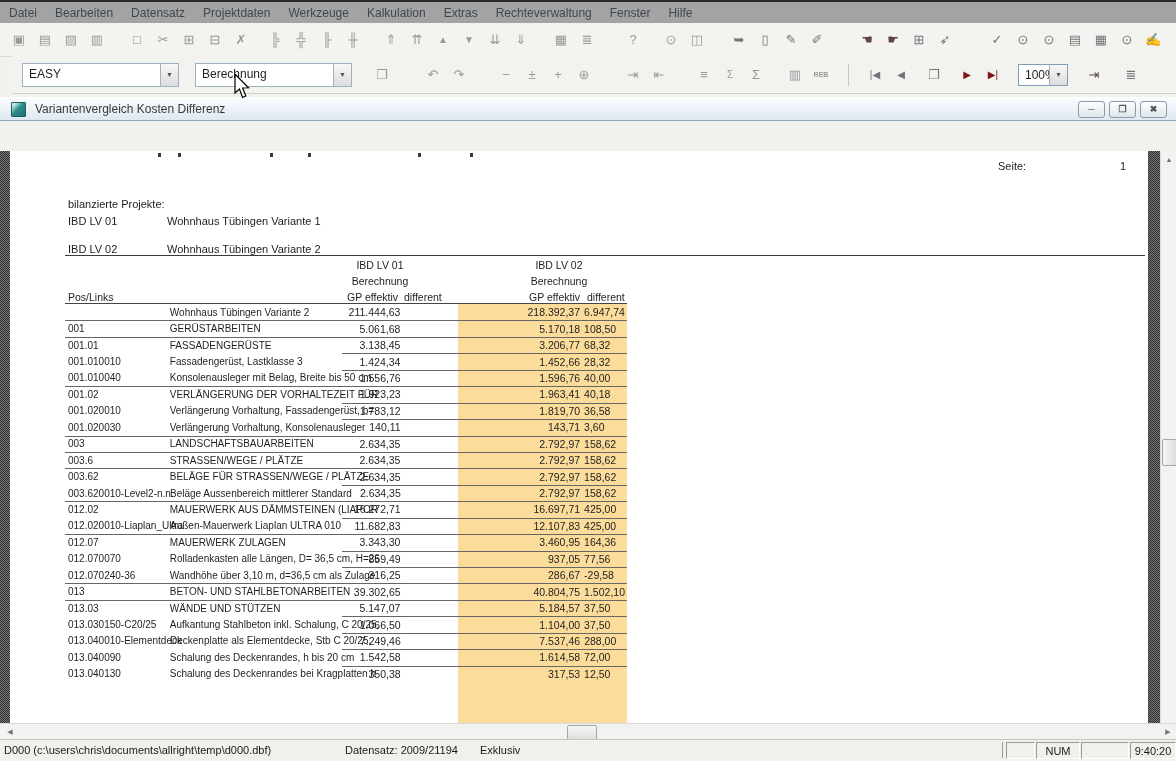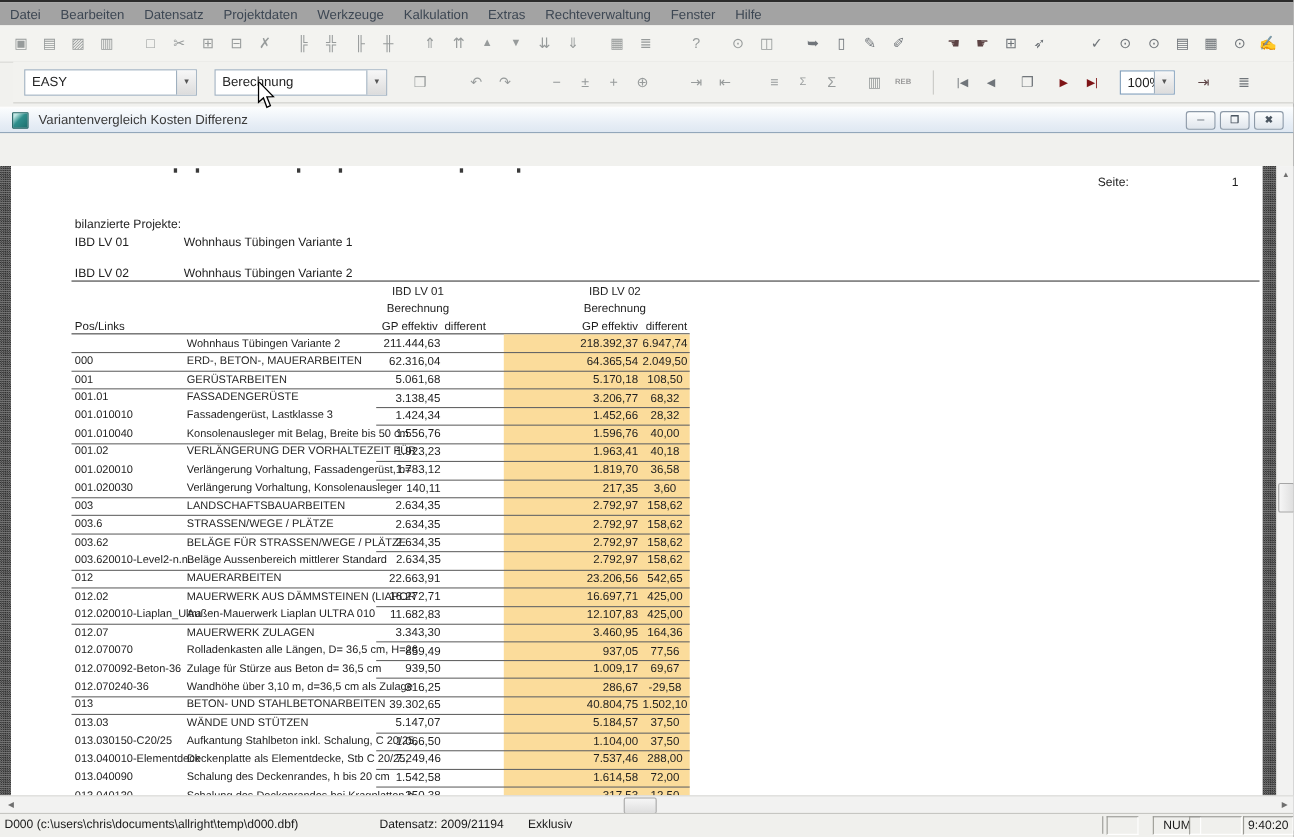--- a/index.html
+++ b/index.html
@@ -69,21 +69,21 @@
   .head-rule{position:absolute;left:55px;top:152px;width:562px;border-top:1px solid #444;}
   .hl-band{position:absolute;left:448px;top:153px;width:169px;height:445px;}
   .rows{position:absolute;left:55px;top:153px;width:562px;}
   .trow{position:relative;height:16.45px;display:flex;align-items:center;font-size:10.5px;white-space:nowrap;}
   .trow.sep-full::before{content:"";position:absolute;left:0;right:0;top:0;border-top:1px solid #666;}
   .trow.sep-num::before{content:"";position:absolute;left:277px;right:0;top:0;border-top:1px solid #666;}
   .c-pos{width:102px;padding-left:3px;font-size:10px;overflow:visible;}
   .c-desc{width:173px;font-size:10px;overflow:visible;}
   .c-v1{width:60px;text-align:right;padding-right:2px;box-sizing:border-box;}
   .c-v2{width:182px;text-align:right;padding-right:4px;box-sizing:border-box;}
-  .c-diff{width:43px;text-align:center;padding-right:2px;box-sizing:border-box;}
+  .c-diff{width:43px;text-align:left;padding-right:2px;box-sizing:border-box;}
   .bot-rule{position:absolute;left:332px;top:597px;width:285px;border-top:1px solid #666;}
   
   .vscroll{position:absolute;left:1160px;top:0;width:16px;height:604px;background:#f2f2f1;border-left:1px solid #dcdcda;}
   .sarrow{position:absolute;width:16px;height:16px;display:flex;align-items:center;justify-content:center;
           font-size:7px;color:#6f6f6f;}
   .va-up{top:0;} .va-down{bottom:0;}
   .vthumb{position:absolute;left:1px;top:288px;width:13px;height:25px;background:linear-gradient(90deg,#f6f6f6,#dedede);
           border:1px solid #a6a6a6;border-radius:2px;}
   .hscroll{position:absolute;left:0;top:723px;width:1176px;height:16px;background:#f2f2f1;border-top:1px solid #d9d9d6;}
   .ha-left{left:2px;top:0;} .ha-right{right:0;top:0;}
@@ -92,21 +92,21 @@
   
   .statusbar{position:absolute;left:0;top:739px;width:1176px;height:22px;background:#f0f0ed;
              border-top:1px solid #c6c6c2;font-size:11px;color:#1a1a1a;}
   .sb-text{position:absolute;top:4px;white-space:nowrap;}
   .sb-file{left:4px;}
   .sb-record{left:345px;}
   .sb-mode{left:480px;}
   .sb-panel{position:absolute;top:2px;height:15px;border:1px solid;border-color:#9a9a94 #ffffff #ffffff #9a9a94;
             display:flex;align-items:center;justify-content:center;font-size:11px;}
   .sb-e1{left:1006px;width:27px;}
-  .sb-num{left:1036px;width:42px;margin-left:12px;}
+  .sb-num{left:1036px;width:42px;}
   .sb-e2{left:1081px;width:46px;}
   .sb-time{left:1130px;width:44px;}
   .sb-div{position:absolute;left:1002px;top:2px;width:1px;height:16px;background:#9a9a94;}
   .cursor{position:absolute;left:234px;top:74px;z-index:50;}
 </style>
 </head>
 <body>
 
 <div class="app">
   <div class="top-edge"></div>
@@ -261,27 +261,20 @@
       <div class="hl-band" style="background: rgb(251, 220, 155);"></div>
       <div class="rows">
           <div class="trow sep-none">
             <span class="c-pos"></span>
             <span class="c-desc">Wohnhaus Tübingen Variante 2</span>
             <span class="c-v1">211.444,63</span>
             <span class="c-v2">218.392,37</span>
             <span class="c-diff">6.947,74</span>
           </div>
           <div class="trow sep-full">
-            <span class="c-pos">000</span>
-            <span class="c-desc">ERD-, BETON-, MAUERARBEITEN</span>
-            <span class="c-v1">62.316,04</span>
-            <span class="c-v2">64.365,54</span>
-            <span class="c-diff">2.049,50</span>
-          </div>
-          <div class="trow sep-full">
             <span class="c-pos">001</span>
             <span class="c-desc">GERÜSTARBEITEN</span>
             <span class="c-v1">5.061,68</span>
             <span class="c-v2">5.170,18</span>
             <span class="c-diff">108,50</span>
           </div>
           <div class="trow sep-full">
             <span class="c-pos">001.01</span>
             <span class="c-desc">FASSADENGERÜSTE</span>
             <span class="c-v1">3.138,45</span>
@@ -313,21 +306,21 @@
             <span class="c-pos">001.020010</span>
             <span class="c-desc">Verlängerung Vorhaltung, Fassadengerüst, b=</span>
             <span class="c-v1">1.783,12</span>
             <span class="c-v2">1.819,70</span>
             <span class="c-diff">36,58</span>
           </div>
           <div class="trow sep-num">
             <span class="c-pos">001.020030</span>
             <span class="c-desc">Verlängerung Vorhaltung, Konsolenausleger</span>
             <span class="c-v1">140,11</span>
-            <span class="c-v2">217,35</span>
+            <span class="c-v2">143,71</span>
             <span class="c-diff">3,60</span>
           </div>
           <div class="trow sep-full">
             <span class="c-pos">003</span>
             <span class="c-desc">LANDSCHAFTSBAUARBEITEN</span>
             <span class="c-v1">2.634,35</span>
             <span class="c-v2">2.792,97</span>
             <span class="c-diff">158,62</span>
           </div>
           <div class="trow sep-full">
@@ -345,27 +338,20 @@
             <span class="c-diff">158,62</span>
           </div>
           <div class="trow sep-num">
             <span class="c-pos">003.620010-Level2-n.n.</span>
             <span class="c-desc">Beläge Aussenbereich mittlerer Standard</span>
             <span class="c-v1">2.634,35</span>
             <span class="c-v2">2.792,97</span>
             <span class="c-diff">158,62</span>
           </div>
           <div class="trow sep-full">
-            <span class="c-pos">012</span>
-            <span class="c-desc">MAUERARBEITEN</span>
-            <span class="c-v1">22.663,91</span>
-            <span class="c-v2">23.206,56</span>
-            <span class="c-diff">542,65</span>
-          </div>
-          <div class="trow sep-full">
             <span class="c-pos">012.02</span>
             <span class="c-desc">MAUERWERK AUS DÄMMSTEINEN (LIAPOR</span>
             <span class="c-v1">16.272,71</span>
             <span class="c-v2">16.697,71</span>
             <span class="c-diff">425,00</span>
           </div>
           <div class="trow sep-num">
             <span class="c-pos">012.020010-Liaplan_Ultra</span>
             <span class="c-desc">Außen-Mauerwerk Liaplan ULTRA 010</span>
             <span class="c-v1">11.682,83</span>
@@ -378,27 +364,20 @@
             <span class="c-v1">3.343,30</span>
             <span class="c-v2">3.460,95</span>
             <span class="c-diff">164,36</span>
           </div>
           <div class="trow sep-num">
             <span class="c-pos">012.070070</span>
             <span class="c-desc">Rolladenkasten alle Längen, D= 36,5 cm, H=26</span>
             <span class="c-v1">859,49</span>
             <span class="c-v2">937,05</span>
             <span class="c-diff">77,56</span>
-          </div>
-          <div class="trow sep-num">
-            <span class="c-pos">012.070092-Beton-36</span>
-            <span class="c-desc">Zulage für Stürze aus Beton d= 36,5 cm</span>
-            <span class="c-v1">939,50</span>
-            <span class="c-v2">1.009,17</span>
-            <span class="c-diff">69,67</span>
           </div>
           <div class="trow sep-num">
             <span class="c-pos">012.070240-36</span>
             <span class="c-desc">Wandhöhe über 3,10 m, d=36,5 cm als Zulage</span>
             <span class="c-v1">316,25</span>
             <span class="c-v2">286,67</span>
             <span class="c-diff">-29,58</span>
           </div>
           <div class="trow sep-full">
             <span class="c-pos">013</span>

